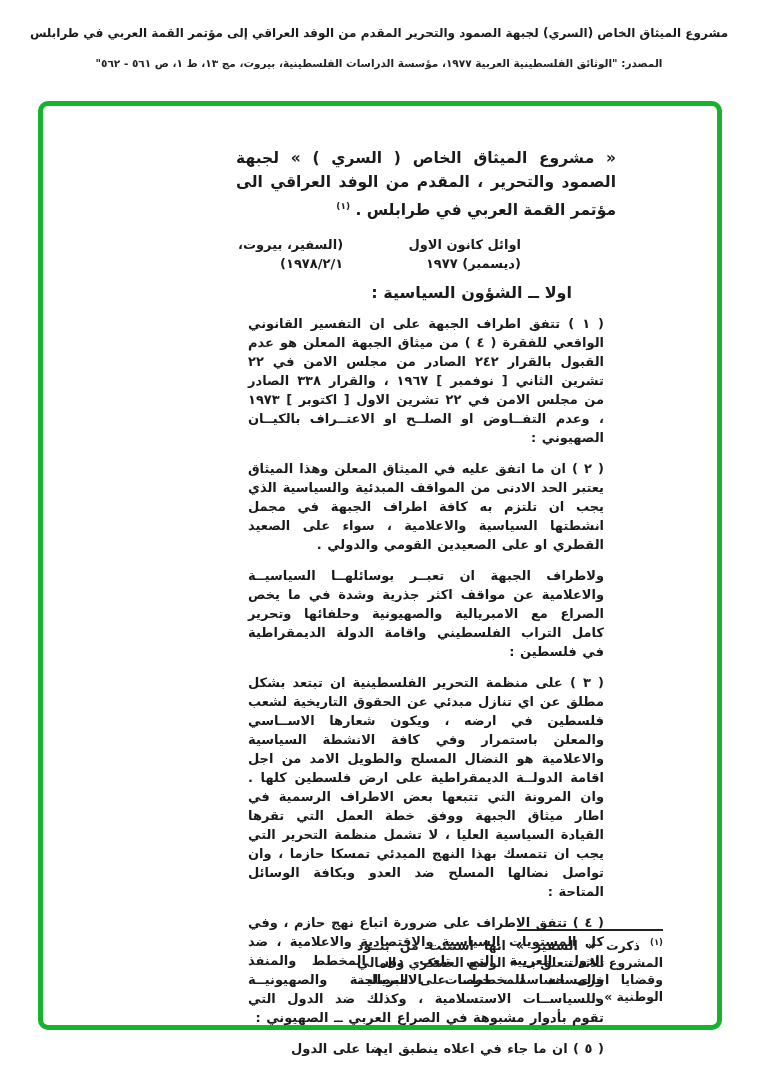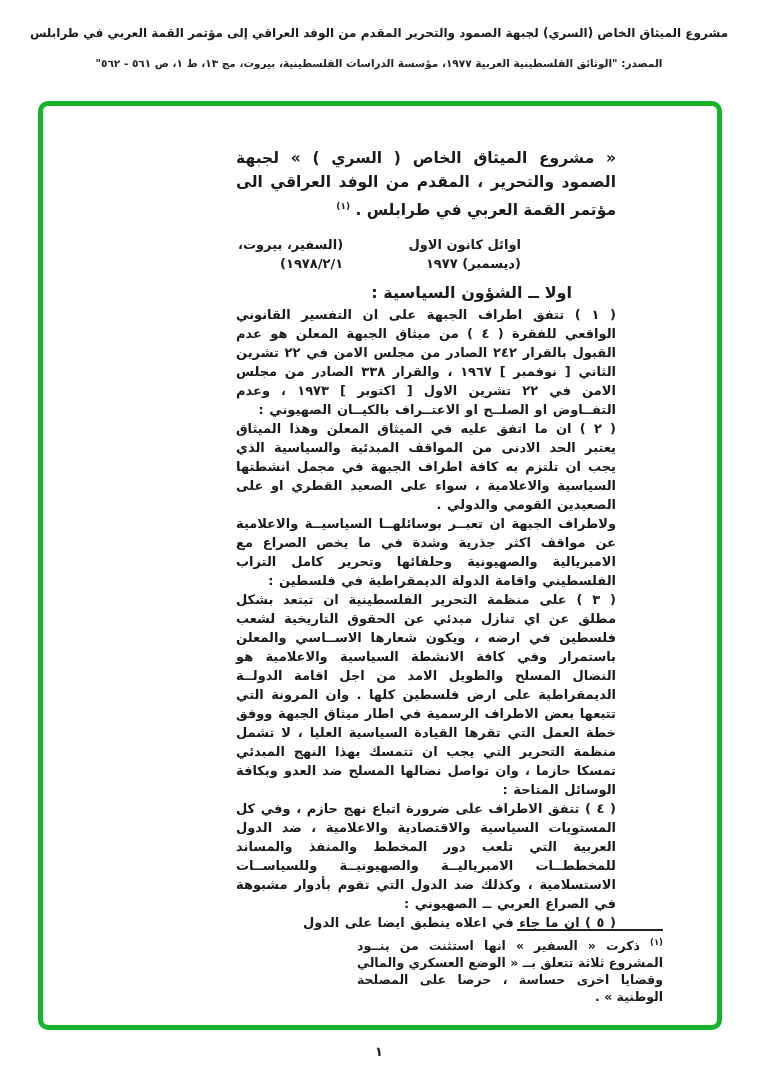--- a/index.html
+++ b/index.html
@@ -50,21 +50,21 @@
   .date-cell{text-align:right;margin-right:95px;}
   .pub-cell{}
 
   .sec-head{
     font-size:16px;font-weight:bold;
     margin:10px 44px 3px 0;
   }
 
   .para{
     font-size:13px;line-height:19px;font-weight:bold;
-    text-align:justify;margin:0;
+    text-align:justify;margin:12px;
     word-spacing:1px;
   }
 
   
   .footnote{
     position:absolute;right:54px;bottom:20px;width:306px;
     direction:rtl;text-align:justify;
     font-size:12.5px;line-height:17px;font-weight:bold;
   }
   .fn-rule{

